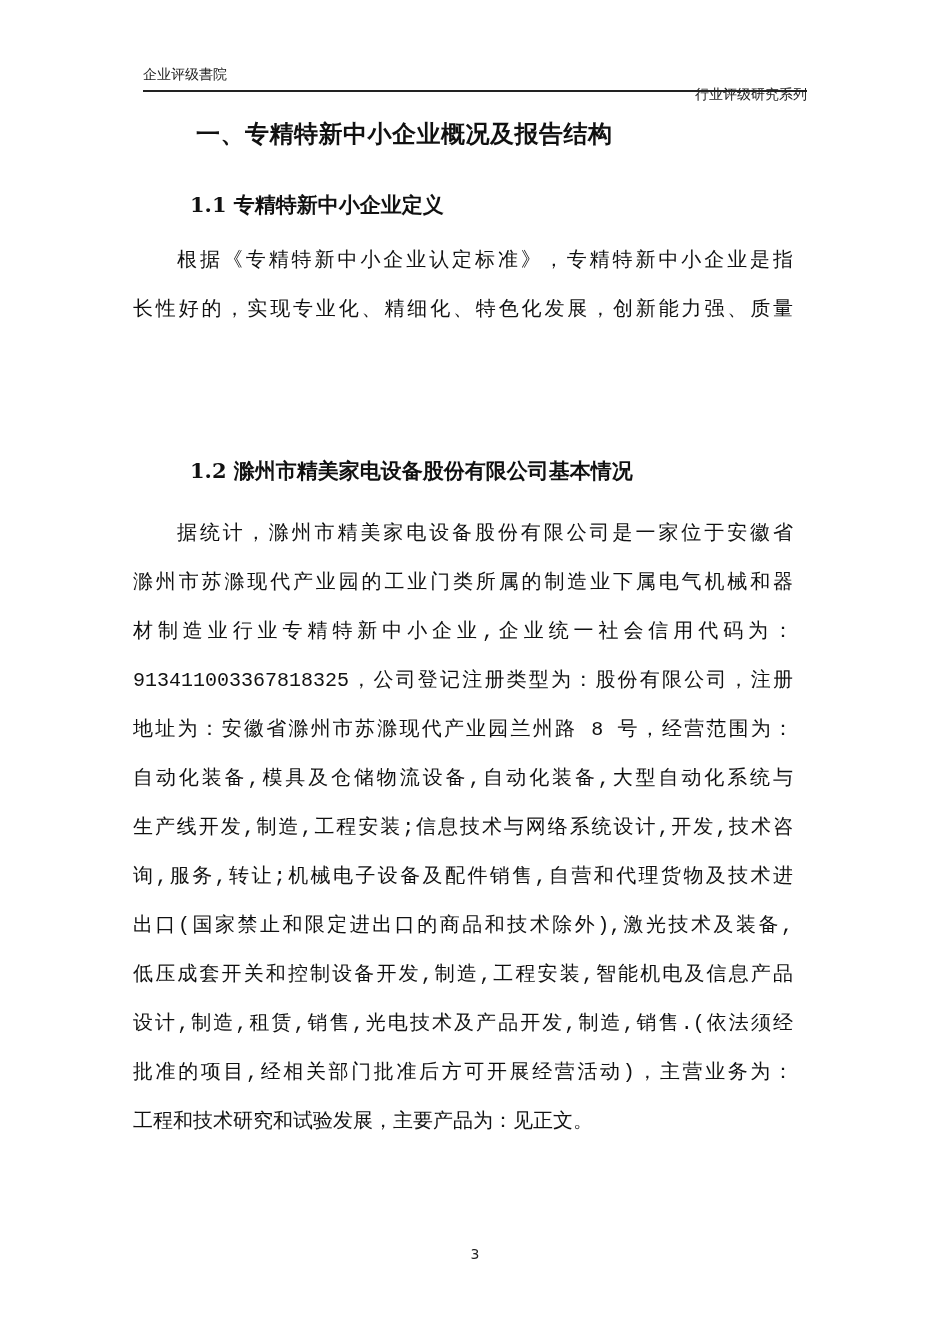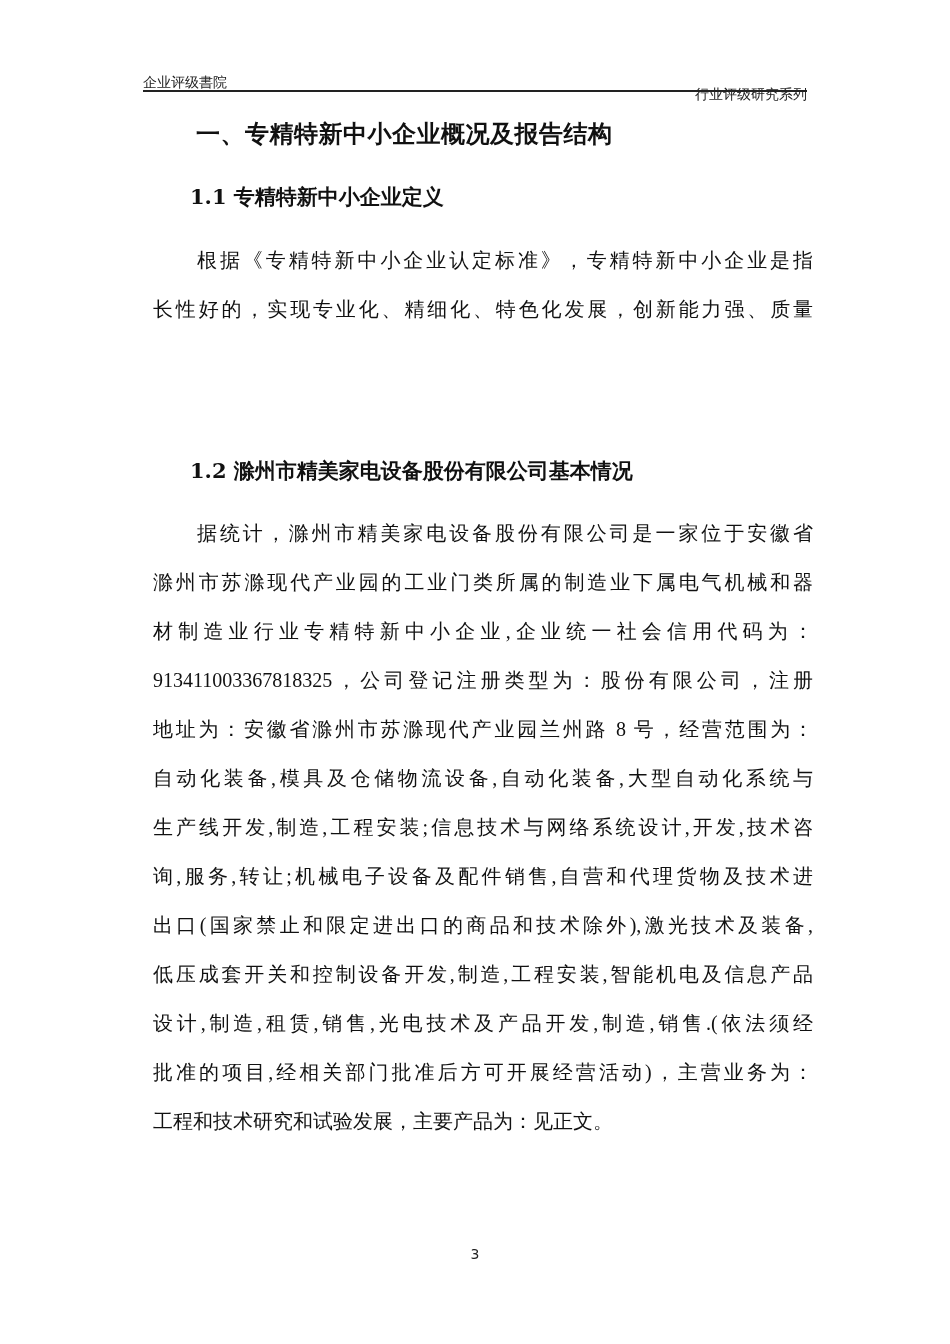--- a/index.html
+++ b/index.html
@@ -1,42 +1,42 @@
 <!DOCTYPE html>
 <html><head>
 <meta charset="utf-8">
 <style>
   html, body { margin:0; padding:0; background:#ffffff; }
   body { width:950px; height:1344px; position:relative; overflow:hidden; color:#111; }
   .page { position:absolute; left:0; top:0; width:950px; height:1344px; background:#fff; }
   .hdr { position:absolute; left:143px; right:143px; top:66px; height:24px; font-family:"DejaVu Sans", sans-serif; font-size:14px; color:#222; }
-  .hdr .l { position:absolute; left:0; top:8px; }
+  .hdr .l { position:absolute; left:0; top:0; }
   .hdr .r { position:absolute; right:0; top:20px; }
   .hdr-rule { position:absolute; left:143px; right:143px; top:90px; height:2px; background:#222; }
   .h1 { position:absolute; left:196px; top:118px; font-family:Liberation Mono, monospace; font-weight:bold; font-size:24px; letter-spacing:0.5px; }
   .h2 { position:absolute; left:190px; font-family:"DejaVu Serif", serif; font-weight:bold; font-size:21px; }
-  .para { position:absolute; left:153px; width:660px; font-family:Liberation Serif, serif; font-size:20px; }
+  .para { position:absolute; left:133px; width:660px; font-family:Liberation Mono, monospace; font-size:20px; }
   .line { height:49px; line-height:49px; white-space:nowrap; text-align:justify; text-align-last:justify; overflow:hidden; }
   .line.last { text-align-last:left; }
   .line.indent { padding-left:44px; }
   .pnum { position:absolute; left:0; right:0; top:1246px; text-align:center; font-family:"DejaVu Sans", sans-serif; font-size:14px; color:#222; }
 </style>
 </head>
 <body>
 
 <div class="page">
   <div class="hdr">
     <span class="l">企业评级書院</span>
     <span class="r">行业评级研究系列</span>
   </div>
   <div class="hdr-rule"></div>
 
   <div class="h1">一、专精特新中小企业概况及报告结构</div>
 
-  <div class="h2" style="top:183px;">1.1 专精特新中小企业定义</div>
+  <div class="h2" style="top:191px;">1.1 专精特新中小企业定义</div>
 
   <div class="para" style="top:236px;">
     <div class="line indent">根据《专精特新中小企业认定标准》，专精特新中小企业是指</div>
     <div class="line">长性好的，实现专业化、精细化、特色化发展，创新能力强、质量</div>
   </div>
 
   <div class="h2" style="top:457px;">1.2 滁州市精美家电设备股份有限公司基本情况</div>
 
   <div class="para" style="top:509px;">
     <div class="line indent">据统计，滁州市精美家电设备股份有限公司是一家位于安徽省</div>

